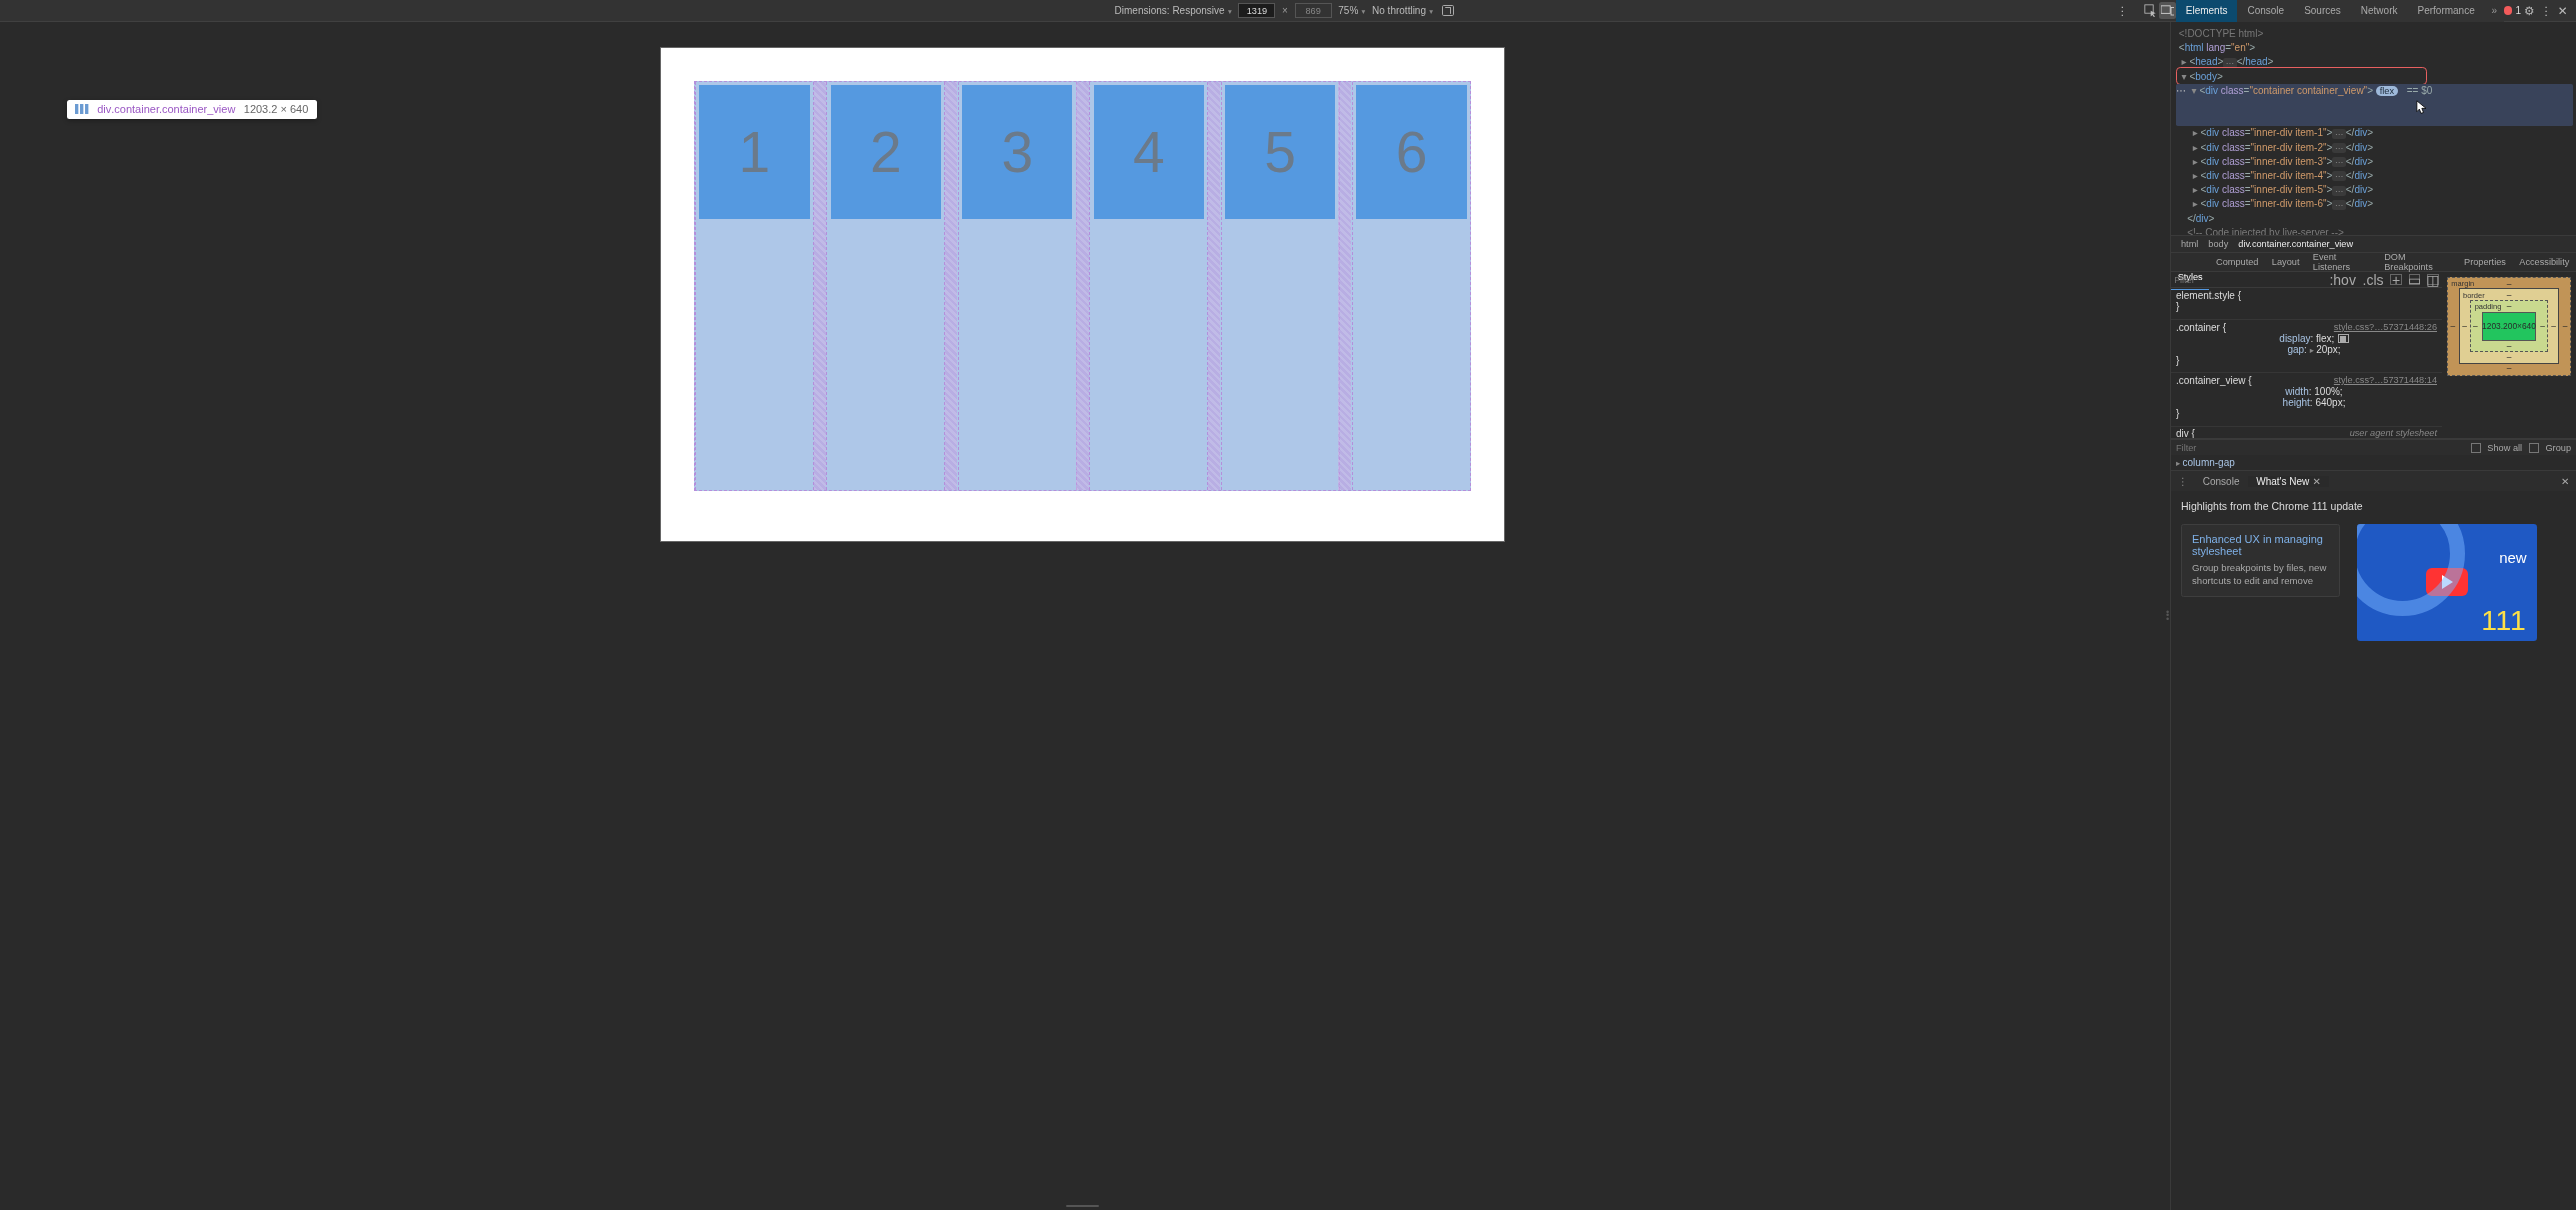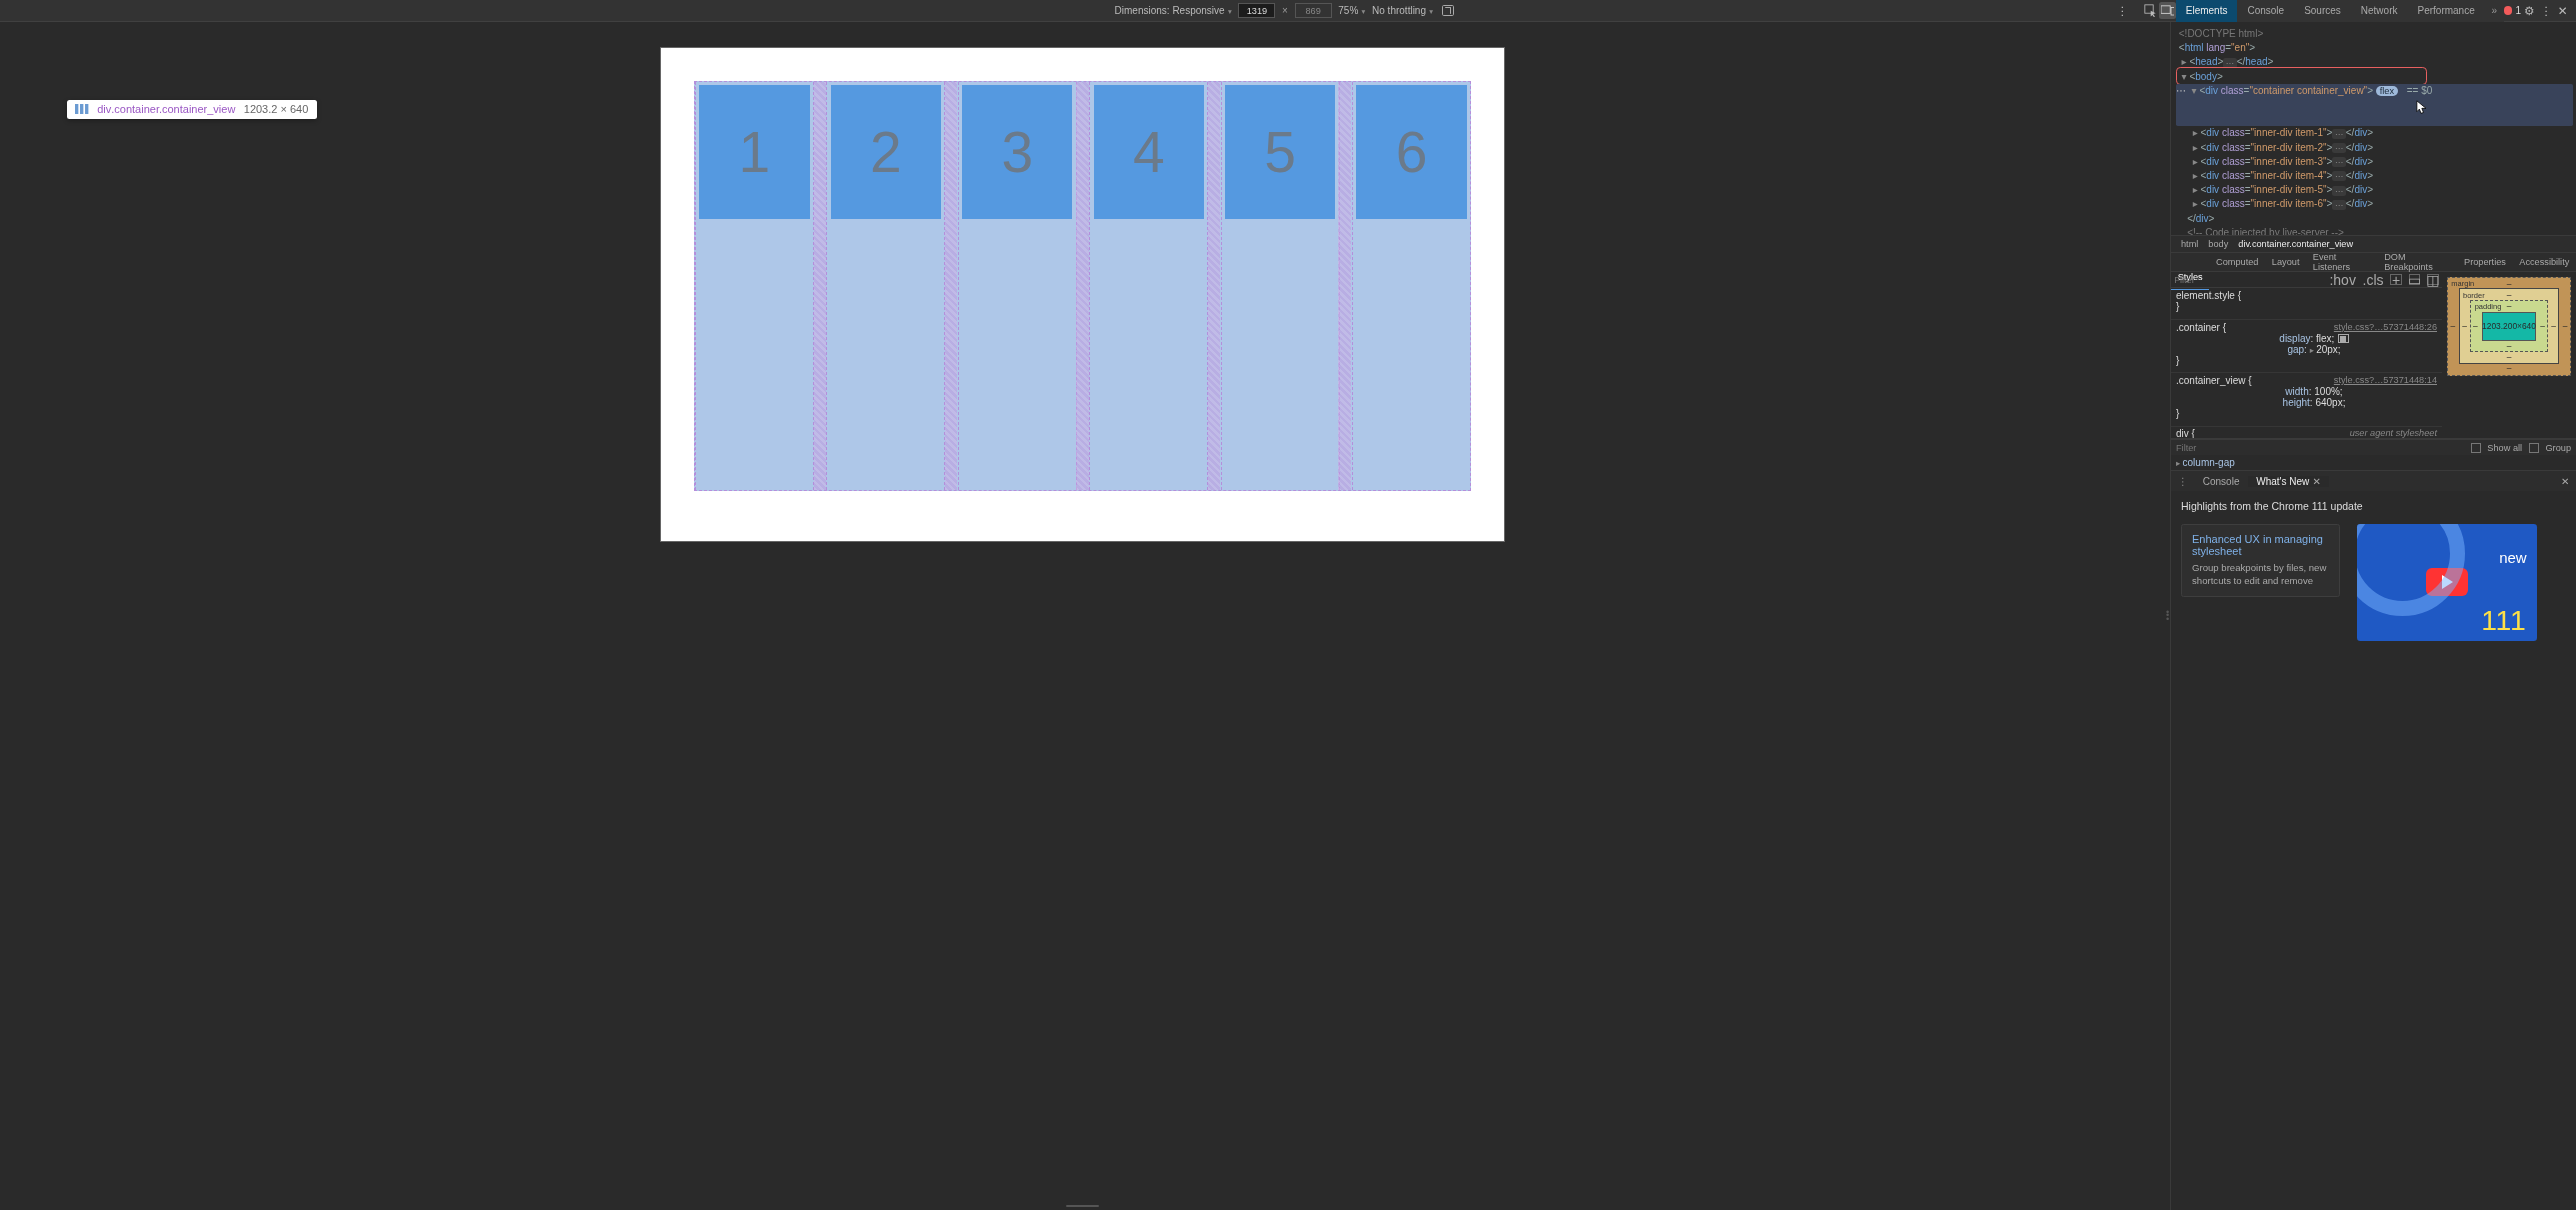--- a/index.html
+++ b/index.html
@@ -127,21 +127,21 @@
 .flex-icon{ display:inline-block; width:11px; height:9.2px; border:0.8px solid #aaa; position:relative; vertical-align:middle; margin-left:3.3px;}
 .flex-icon::before{content:"";position:absolute;left:1.7px;top:0.8px;bottom:0.8px;width:2.5px;background:#aaa;}
 .flex-icon::after{content:"";position:absolute;right:1.7px;top:0.8px;bottom:0.8px;width:2.5px;background:#aaa;}
 
 
 .box-model{ width:134px; padding:6.7px; font-size:8.4px; position:relative;}
 .bm-layer{ position:absolute; display:flex; align-items:center; justify-content:center;}
 .bm-margin{ inset:5px; background:#c19457; border:0.8px dashed #555;}
 .bm-border{ inset:16.7px; background:#e0cf93; border:0.8px solid #444;}
 .bm-padding{ inset:28.4px; background:#c9d98f; border:0.8px dashed #555;}
-.bm-content{ inset:40px; background:#14b8a6; border:0.8px solid #555; color:#2a2a2a; font-size:8.4px;}
+.bm-content{ inset:40px; background:#22c55e; border:0.8px solid #555; color:#2a2a2a; font-size:8.4px;}
 .bm-label{position:absolute; font-size:7.5px; color:#333;}
 .bm-dash{color:#2a2a2a;font-size:8.4px;}
 
 
 .comp-filter { height:16.7px; background:#2d2d2d; border-top:0.8px solid #3a3a3a; display:flex; align-items:center; padding:0 5px; gap:6.7px; font-size:9.2px; color:#aaa;}
 .comp-filter input{ flex:1; background:transparent; border:none; color:#ccc; outline:none; font-size:9.2px;}
 .chk{ width:10px;height:10px;border:0.8px solid #777; display:inline-block;}
 .comp-list{ height:15px; padding:1.7px 5px; font-family:Consolas,monospace; font-size:10px;}
 .comp-list .tri-mini{color:#888;}
 .comp-list .prop-name{color:#a8c4e4;}

